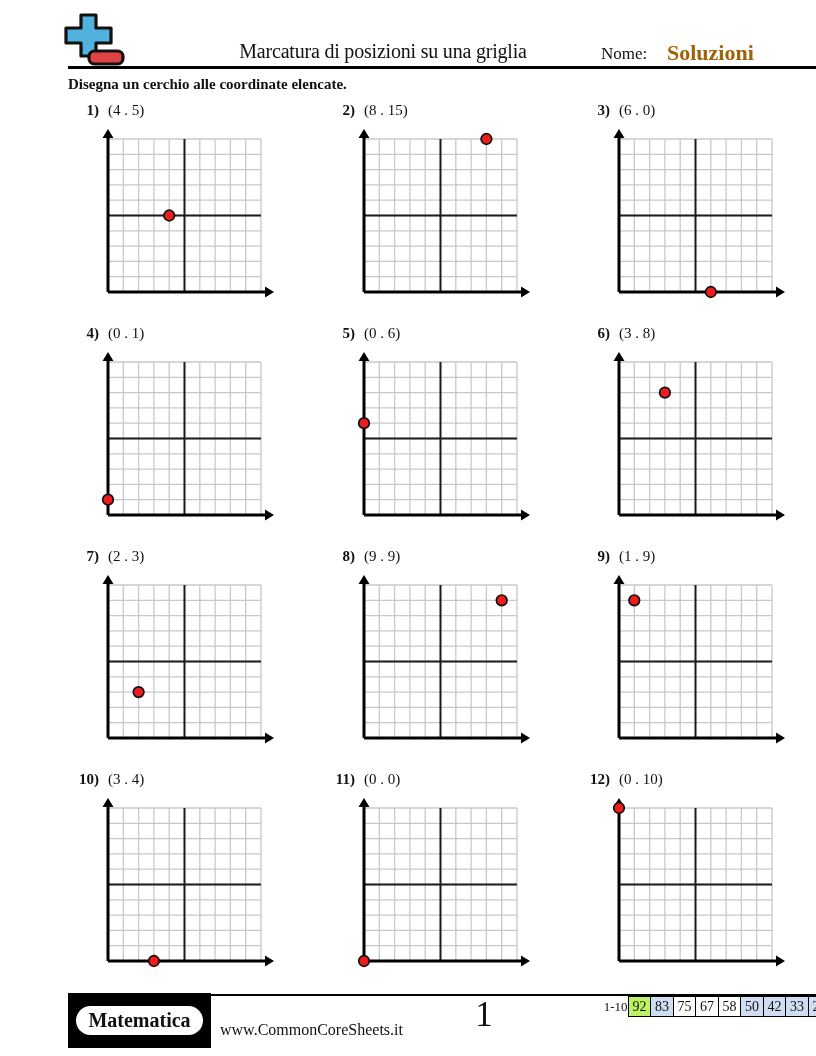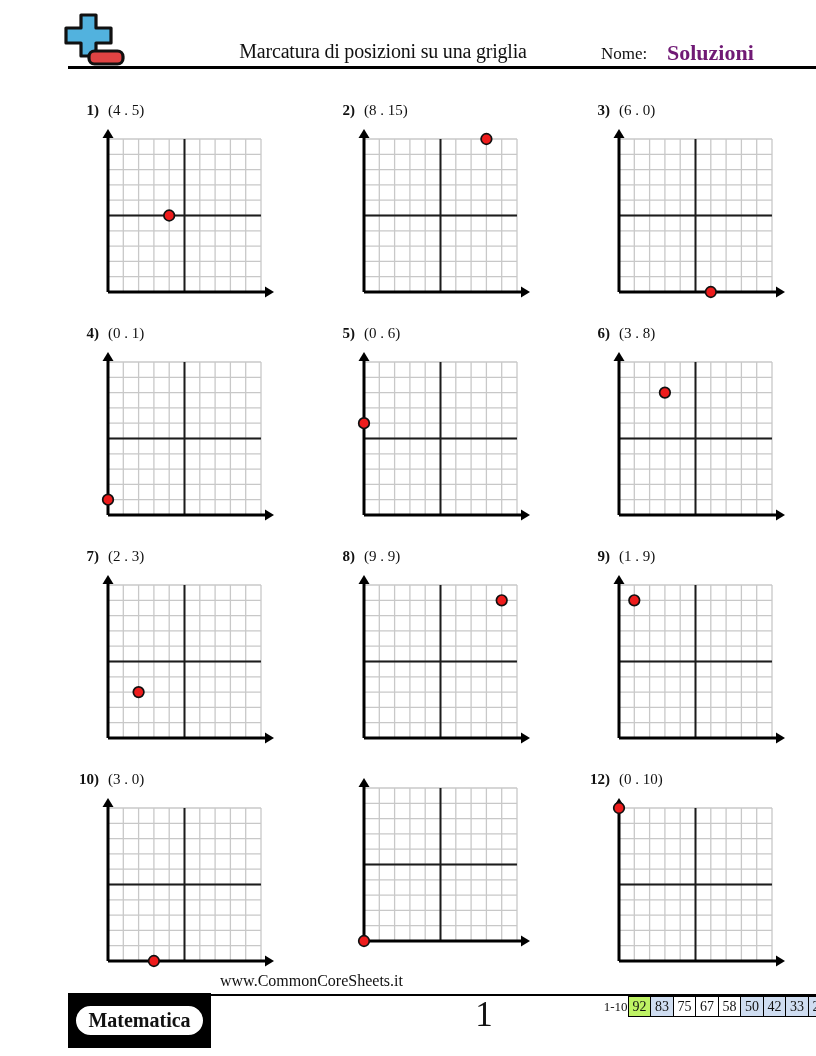--- a/index.html
+++ b/index.html
@@ -22,21 +22,21 @@
   .plabel{display:flex;align-items:baseline;font-size:15px;line-height:20px;}
   .pnum{display:inline-block;width:26px;text-align:right;font-weight:bold;}
   .pcoords{margin-left:9px;}
   .pgrid{display:block;margin-left:27px;margin-top:9px;}
   
   .footer-rule{position:absolute;left:25px;top:994px;width:766px;height:2px;background:#000;}
   .brand-box{position:absolute;left:25px;top:993px;width:143px;height:55px;background:#000;
     display:flex;align-items:center;justify-content:center;}
   .brand-pill{background:#fff;border:2.5px solid #000;border-radius:17px;
     padding:3px 12px;font-size:20px;font-weight:bold;white-space:nowrap;}
-  .site-url{position:absolute;left:177px;top:972px;font-size:16px;}
+  .site-url{position:absolute;left:177px;top:1021px;font-size:16px;}
   .page-number{position:absolute;left:441px;top:995px;transform:translateX(-50%);
     font-size:35px;}
   .score-table{position:absolute;right:5px;top:996px;}
   .score-row{display:flex;align-items:stretch;}
   .score-row + .score-row{margin-top:-1.5px;}
   .score-label{width:44px;text-align:right;font-size:13px;align-self:center;
     padding-right:0;white-space:nowrap;}
   .score-cell{width:22px;height:19px;border:1.5px solid #000;font-size:14px;
     display:flex;align-items:center;justify-content:center;background:#fff;}
   .score-cell + .score-cell{margin-left:-1.5px;}
@@ -46,22 +46,23 @@
 
 <div class="page">
 
   <svg class="logo" width="66" height="56" viewBox="0 0 66 56">
     <path id="logo-plus" d="M21,3 h15 v13 h15 v15 h-15 v13 h-15 v-13 h-15 v-15 h15 z" fill="#52b2de" stroke="#111" stroke-width="3.2" stroke-linejoin="round"></path>
     <rect id="logo-minus" x="29" y="39" width="34" height="13" rx="5.5" fill="#e04343" stroke="#111" stroke-width="3.2"></rect>
   </svg>
 
   <div class="page-title">Marcatura di posizioni su una griglia</div>
   <div class="name-label">Nome:</div>
-  <div class="solutions" style="color: #701a75;">Soluzioni</div>
+  <div class="solutions" style="color: #a16207;">Soluzioni</div>
   <div class="header-rule"></div>
+  <div class="instruction">Disegna un cerchio alle coordinate elencate.</div>
 
   <div class="problems" id="problems">
     <div class="problem">
       <div class="plabel">
         <span class="pnum">1)</span>
         <span class="pcoords">(4 . 5)</span>
       </div>
       <svg class="pgrid" width="174" height="172" viewBox="0 0 174 172">
           <line x1="8" y1="163" x2="8" y2="10" stroke="#c8c8c8" stroke-width="1.3"></line>
           <line x1="8" y1="163" x2="161" y2="163" stroke="#c8c8c8" stroke-width="1.3"></line>
@@ -395,21 +396,21 @@
           <polygon points="165,157.5 174,163 165,168.5" fill="#000000"></polygon>
           <line x1="8" y1="163" x2="8" y2="8" stroke="#000000" stroke-width="3"></line>
           <polygon points="2.5,9 8,0 13.5,9" fill="#000000"></polygon>
           <circle cx="23.3" cy="25.299999999999983" r="5.3" fill="#ee1c1c" stroke="#101010" stroke-width="1.7"></circle>
         </svg>
     </div>
 
     <div class="problem">
       <div class="plabel">
         <span class="pnum">10)</span>
-        <span class="pcoords">(3 . 0)</span>
+        <span class="pcoords">(3 . 4)</span>
       </div>
       <svg class="pgrid" width="174" height="172" viewBox="0 0 174 172">
           <line x1="8" y1="163" x2="8" y2="10" stroke="#c8c8c8" stroke-width="1.3"></line>
           <line x1="8" y1="163" x2="161" y2="163" stroke="#c8c8c8" stroke-width="1.3"></line>
           <line x1="23.3" y1="163" x2="23.3" y2="10" stroke="#c8c8c8" stroke-width="1.3"></line>
           <line x1="8" y1="147.7" x2="161" y2="147.7" stroke="#c8c8c8" stroke-width="1.3"></line>
           <line x1="38.6" y1="163" x2="38.6" y2="10" stroke="#c8c8c8" stroke-width="1.3"></line>
           <line x1="8" y1="132.4" x2="161" y2="132.4" stroke="#c8c8c8" stroke-width="1.3"></line>
           <line x1="53.900000000000006" y1="163" x2="53.900000000000006" y2="10" stroke="#c8c8c8" stroke-width="1.3"></line>
           <line x1="8" y1="117.1" x2="161" y2="117.1" stroke="#c8c8c8" stroke-width="1.3"></line>
@@ -431,20 +432,24 @@
           <line x1="8" y1="86.5" x2="161" y2="86.5" stroke="#1c1c1c" stroke-width="2"></line>
           <line x1="8" y1="163" x2="166" y2="163" stroke="#000000" stroke-width="3"></line>
           <polygon points="165,157.5 174,163 165,168.5" fill="#000000"></polygon>
           <line x1="8" y1="163" x2="8" y2="8" stroke="#000000" stroke-width="3"></line>
           <polygon points="2.5,9 8,0 13.5,9" fill="#000000"></polygon>
           <circle cx="53.900000000000006" cy="163" r="5.3" fill="#ee1c1c" stroke="#101010" stroke-width="1.7"></circle>
         </svg>
     </div>
 
     <div class="problem">
+      <div class="plabel">
+        <span class="pnum">11)</span>
+        <span class="pcoords">(0 . 0)</span>
+      </div>
       <svg class="pgrid" width="174" height="172" viewBox="0 0 174 172">
           <line x1="8" y1="163" x2="8" y2="10" stroke="#c8c8c8" stroke-width="1.3"></line>
           <line x1="8" y1="163" x2="161" y2="163" stroke="#c8c8c8" stroke-width="1.3"></line>
           <line x1="23.3" y1="163" x2="23.3" y2="10" stroke="#c8c8c8" stroke-width="1.3"></line>
           <line x1="8" y1="147.7" x2="161" y2="147.7" stroke="#c8c8c8" stroke-width="1.3"></line>
           <line x1="38.6" y1="163" x2="38.6" y2="10" stroke="#c8c8c8" stroke-width="1.3"></line>
           <line x1="8" y1="132.4" x2="161" y2="132.4" stroke="#c8c8c8" stroke-width="1.3"></line>
           <line x1="53.900000000000006" y1="163" x2="53.900000000000006" y2="10" stroke="#c8c8c8" stroke-width="1.3"></line>
           <line x1="8" y1="117.1" x2="161" y2="117.1" stroke="#c8c8c8" stroke-width="1.3"></line>
           <line x1="69.2" y1="163" x2="69.2" y2="10" stroke="#c8c8c8" stroke-width="1.3"></line>

